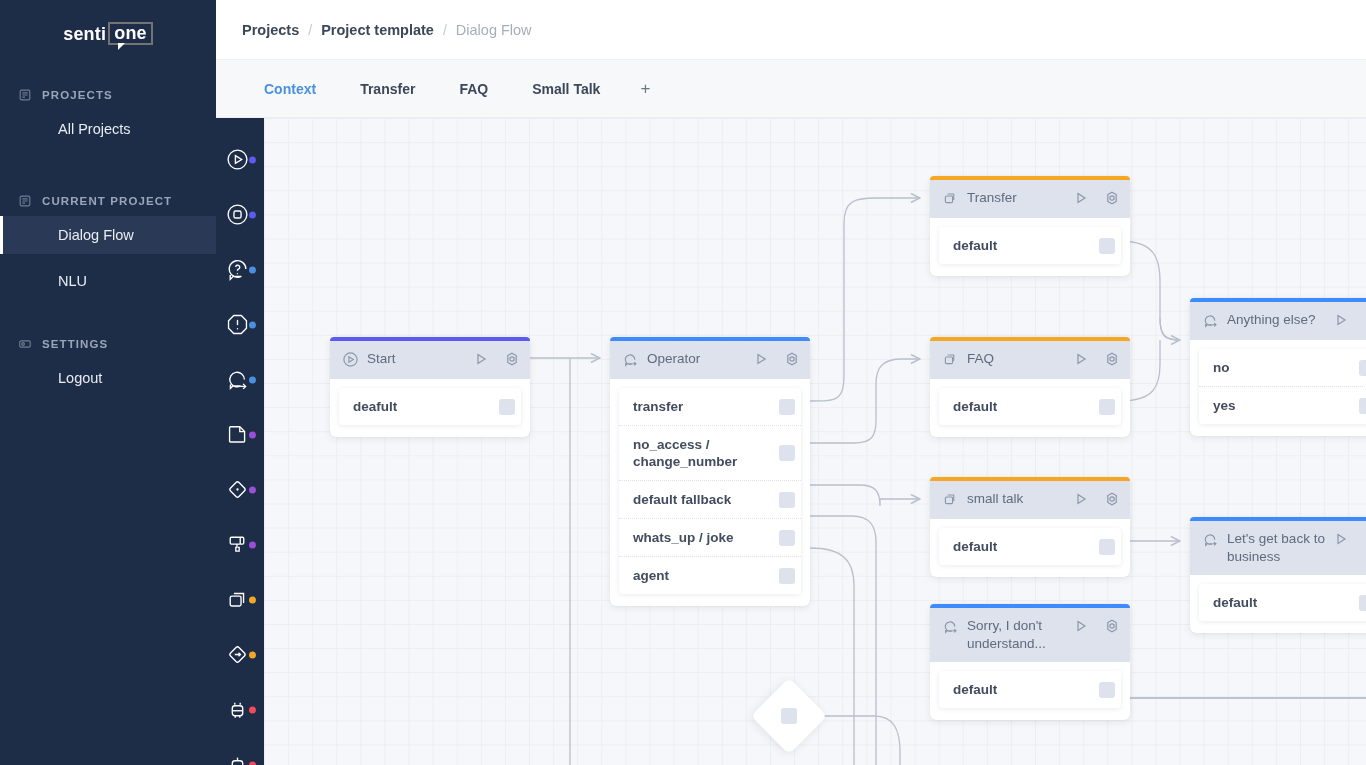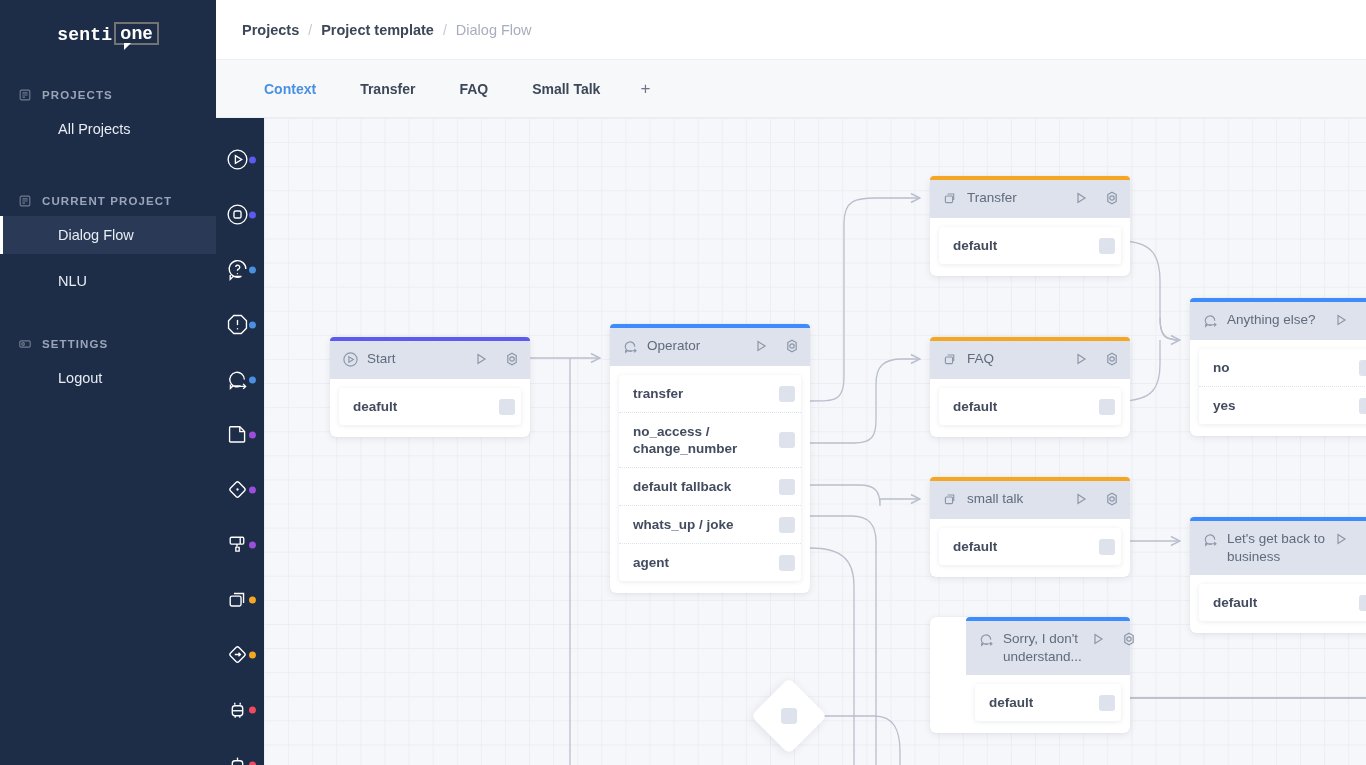--- a/index.html
+++ b/index.html
@@ -19,21 +19,21 @@
     position: relative;
     color: #fff;
   }
   .logo-wrap {
     height: 66px; display: flex; align-items: center; justify-content: center;
   }
   .logo {
     font-size: 18px; font-weight: 700; letter-spacing: .2px;
     display: flex; align-items: flex-end; color: #fff;
   }
-  .logo .senti { padding-right: 2px; font-family: Liberation Mono, monospace; }
+  .logo .senti { padding-right: 2px; }
   .logo .onebox {
     border: 2px solid #737373; padding: 0px 4px 1px 4px; position: relative; line-height: 18px;
   }
   .logo .onebox:after {
     content: ""; position: absolute; left: 8px; bottom: -7px;
     width: 0; height: 0;
     border-left: 7px solid #fff; border-bottom: 7px solid transparent;
   }
   .nav-section {
     display: flex; align-items: center; gap: 10px;
@@ -289,21 +289,21 @@
           </span>
         </div>
         <div class="node-body">
           <div class="row">
             <span>deafult</span>
             <span class="port"></span>
           </div>
         </div>
       </div>
 
-      <div class="node" style="left:346px; top:206px; width:200px;">
+      <div class="node" style="left:346px; top:219px; width:200px;">
         <div class="node-top" style="background:#3d8bfd"></div>
         <div class="node-head">
           <span class="hico">
             <svg viewBox="0 0 18 18" fill="none" stroke="currentColor" stroke-width="1.2">
               <path d="M13.5 9.2a5 5 0 1 0-2.6 4.3H5.5l-1.6 1.6V12.6"></path>
                 <path d="M11 13.5h3.6M13 11.8l1.8 1.7-1.8 1.7"></path>
             </svg>
           </span>
           <span class="node-title">Operator</span>
           <span class="head-btn">
@@ -425,21 +425,21 @@
           </span>
         </div>
         <div class="node-body">
           <div class="row">
             <span>default</span>
             <span class="port"></span>
           </div>
         </div>
       </div>
 
-      <div class="node" style="left:666px; top:499px; width:200px;padding-left:36px;">
+      <div class="node" style="left:666px; top:486px; width:200px;">
         <div class="node-top" style="background:#3d8bfd"></div>
         <div class="node-head">
           <span class="hico">
             <svg viewBox="0 0 18 18" fill="none" stroke="currentColor" stroke-width="1.2">
               <path d="M13.5 9.2a5 5 0 1 0-2.6 4.3H5.5l-1.6 1.6V12.6"></path>
                 <path d="M11 13.5h3.6M13 11.8l1.8 1.7-1.8 1.7"></path>
             </svg>
           </span>
           <span class="node-title">Sorry, I don't understand...</span>
           <span class="head-btn">

